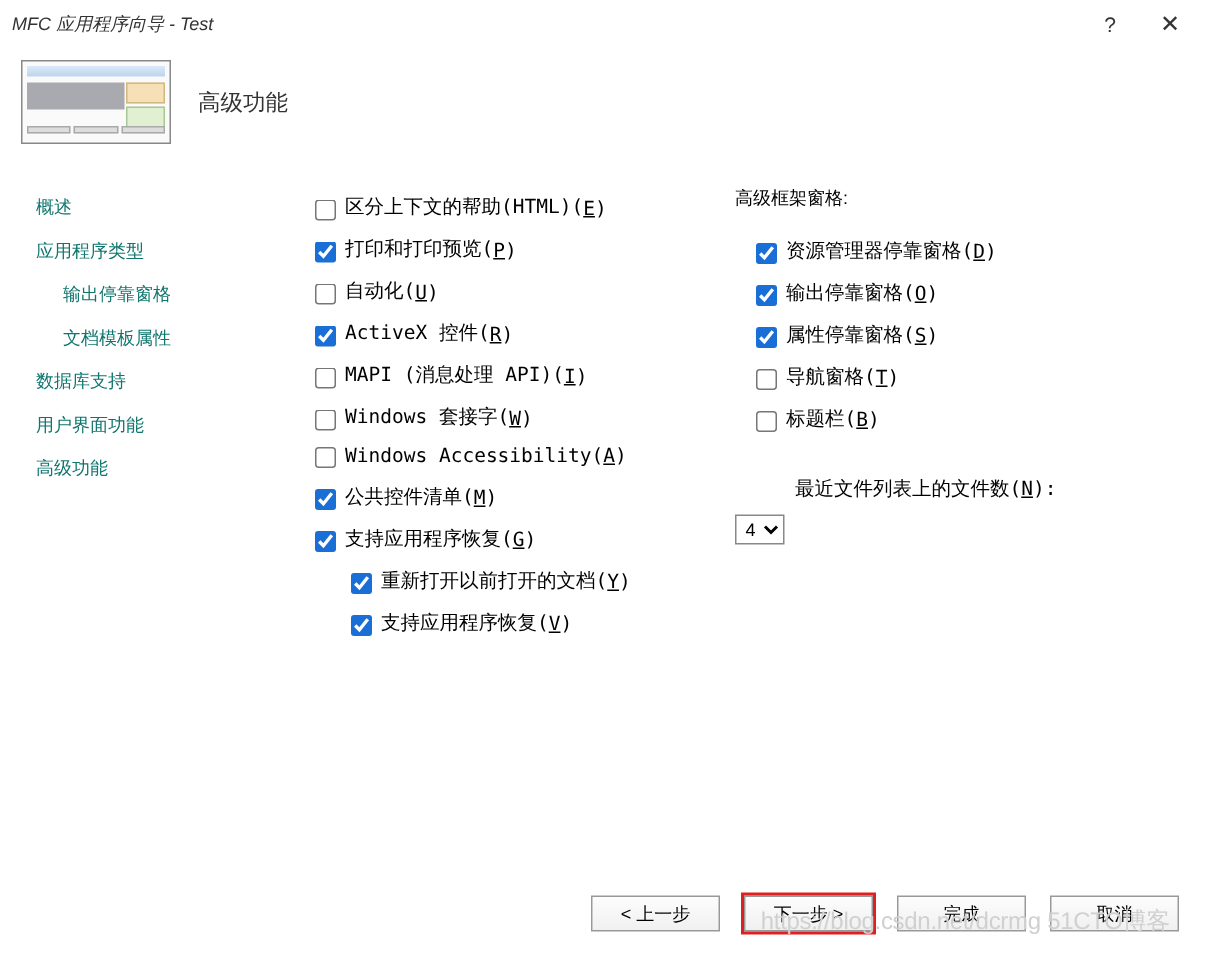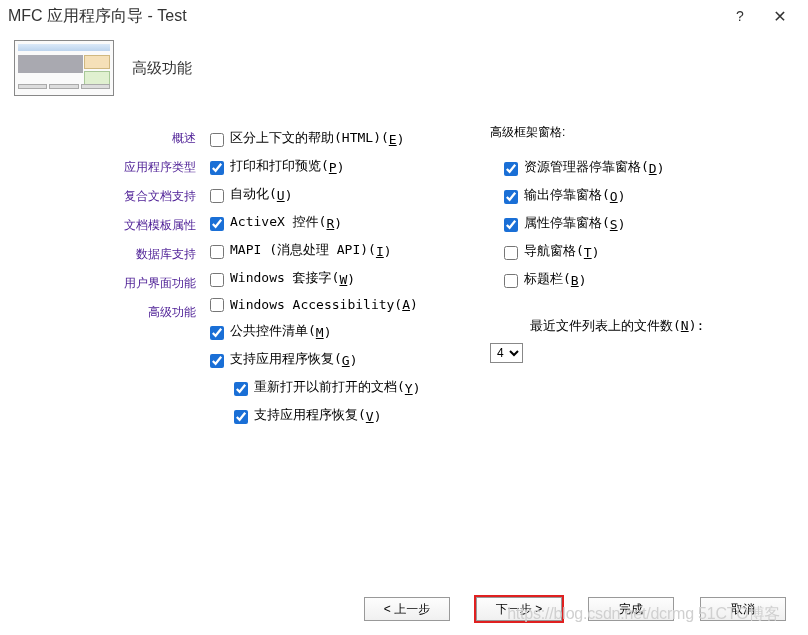--- a/index.html
+++ b/index.html
@@ -1,45 +1,45 @@
 <!DOCTYPE html>
 <html><head>
 <meta charset="utf-8">
 <style>
 * { box-sizing: border-box; margin: 0; padding: 0; }
 body { font-family: "Microsoft YaHei", "Segoe UI", sans-serif; font-size: 12px; background: #fff; width: 808px; height: 635px; overflow: hidden; }
 .titlebar { height: 32px; display: flex; align-items: center; padding: 0 8px; color: #333; }
-.title-text { flex: 1; font-size: 16px; }
+.title-text { flex: 1; font-size: 12px; font-style: italic; }
 .title-btn { width: 40px; height: 28px; display: flex; align-items: center; justify-content: center; color: #333; cursor: pointer; font-size: 14px; }
 .title-btn.close { font-size: 16px; }
 .header { height: 72px; display: flex; align-items: center; padding: 0 16px; }
 .header-thumb { width: 100px; height: 56px; background: #fafafa; border: 1px solid #888; position: relative; margin-right: 18px; margin-left: -2px; }
 .header-thumb::before { content: ""; position: absolute; top: 3px; left: 3px; right: 3px; height: 7px; background: linear-gradient(#dbe9f8, #bcd4ee); }
 .header-thumb::after { content: ""; position: absolute; top: 14px; left: 3px; width: 65px; height: 18px; background: #a9a9b0; }
 .header-thumb .side { position: absolute; right: 3px; top: 14px; width: 26px; height: 14px; background: #f5e0b8; border: 1px solid #d0b880; }
 .header-thumb .side2 { position: absolute; right: 3px; top: 30px; width: 26px; height: 14px; background: #e0f0d0; border: 1px solid #a8c898; }
 .header-thumb .bottom-row { position: absolute; bottom: 3px; left: 3px; right: 3px; height: 10px; display: flex; gap: 2px; }
 .header-thumb .bottom-row span { flex: 1; background: #ddd; border: 1px solid #aaa; height: 5px; margin-top:2px;}
 .header-title { font-size: 15px; color: #333; font-weight: normal; }
 .body { display: flex; padding: 8px 24px 0 24px; }
 .sidebar { width: 172px; padding-top: 12px; }
-.sidebar a { display: block; color: #4c1d95; text-decoration: none; padding: 6px 0; font-size: 12px; cursor: pointer; text-align: right; }
+.sidebar a { display: block; color: #0f766e; text-decoration: none; padding: 6px 0; font-size: 12px; cursor: pointer; }
 .sidebar a.sub { padding-left: 18px; }
 .content { flex: 1; display: flex; padding-top: 12px; }
 .col { flex: 1; }
 .col h4 { font-weight: normal; font-size: 12px; margin-bottom: 12px; }
 .col.left h4 { margin-left: 14px; }
 .chk-row { display: flex; align-items: flex-end; padding: 5px 0 5px 14px; font-family: Consolas, SimSun, monospace; font-size: 13px; }
 .chk-row.sub { padding-left: 38px; }
 .chk-row input[type=checkbox] { width: 14px; height: 14px; margin-right: 6px; accent-color: #1a6fd6; }
 .chk-row u { text-decoration: underline; }
 .label-mru { margin-top: 24px; font-family: Consolas, SimSun, monospace; font-size: 13px; margin-left: 40px; }
 .mru-select { margin-top: 8px; }
 .mru-select select { font-size: 12px; padding: 1px 2px; border: 1px solid #888; background: #fff; }
-.footer { position: absolute; bottom: 14px; right: 22px; display: flex; gap: 26px; }
+.footer { position: absolute; bottom: 14px; right: 22px; display: flex; gap: 16px; }
 .btn { min-width: 86px; height: 24px; border: 1px solid #999; background: linear-gradient(#fdfdfd, #f0f0f0); font-size: 12px; cursor: pointer; font-family: inherit; }
 .btn.highlight { outline: 2px solid #e02020; outline-offset: 0px; }
 .watermark { position: absolute; bottom: 10px; right: 28px; color: #d0d0d0; font-size: 16px; pointer-events: none; font-family: sans-serif; letter-spacing: -0.2px; }
 </style>
 </head>
 <body>
 
 <div class="titlebar">
   <span class="title-text">MFC 应用程序向导 - Test</span>
   <div class="title-btn">?</div>
@@ -56,21 +56,21 @@
         <span></span>
       </div>
   </div>
   <div class="header-title">高级功能</div>
 </div>
 
 <div class="body">
   <div class="sidebar" id="sidebar">
       <a>概述</a>
       <a>应用程序类型</a>
-      <a class="sub">复合文档支持</a>
+      <a class="sub">输出停靠窗格</a>
       <a class="sub">文档模板属性</a>
       <a>数据库支持</a>
       <a>用户界面功能</a>
       <a>高级功能</a>
     </div>
   <div class="content">
     <div class="col left">
       <div id="left-list">
           <label class="chk-row">
             <input type="checkbox" style="">

